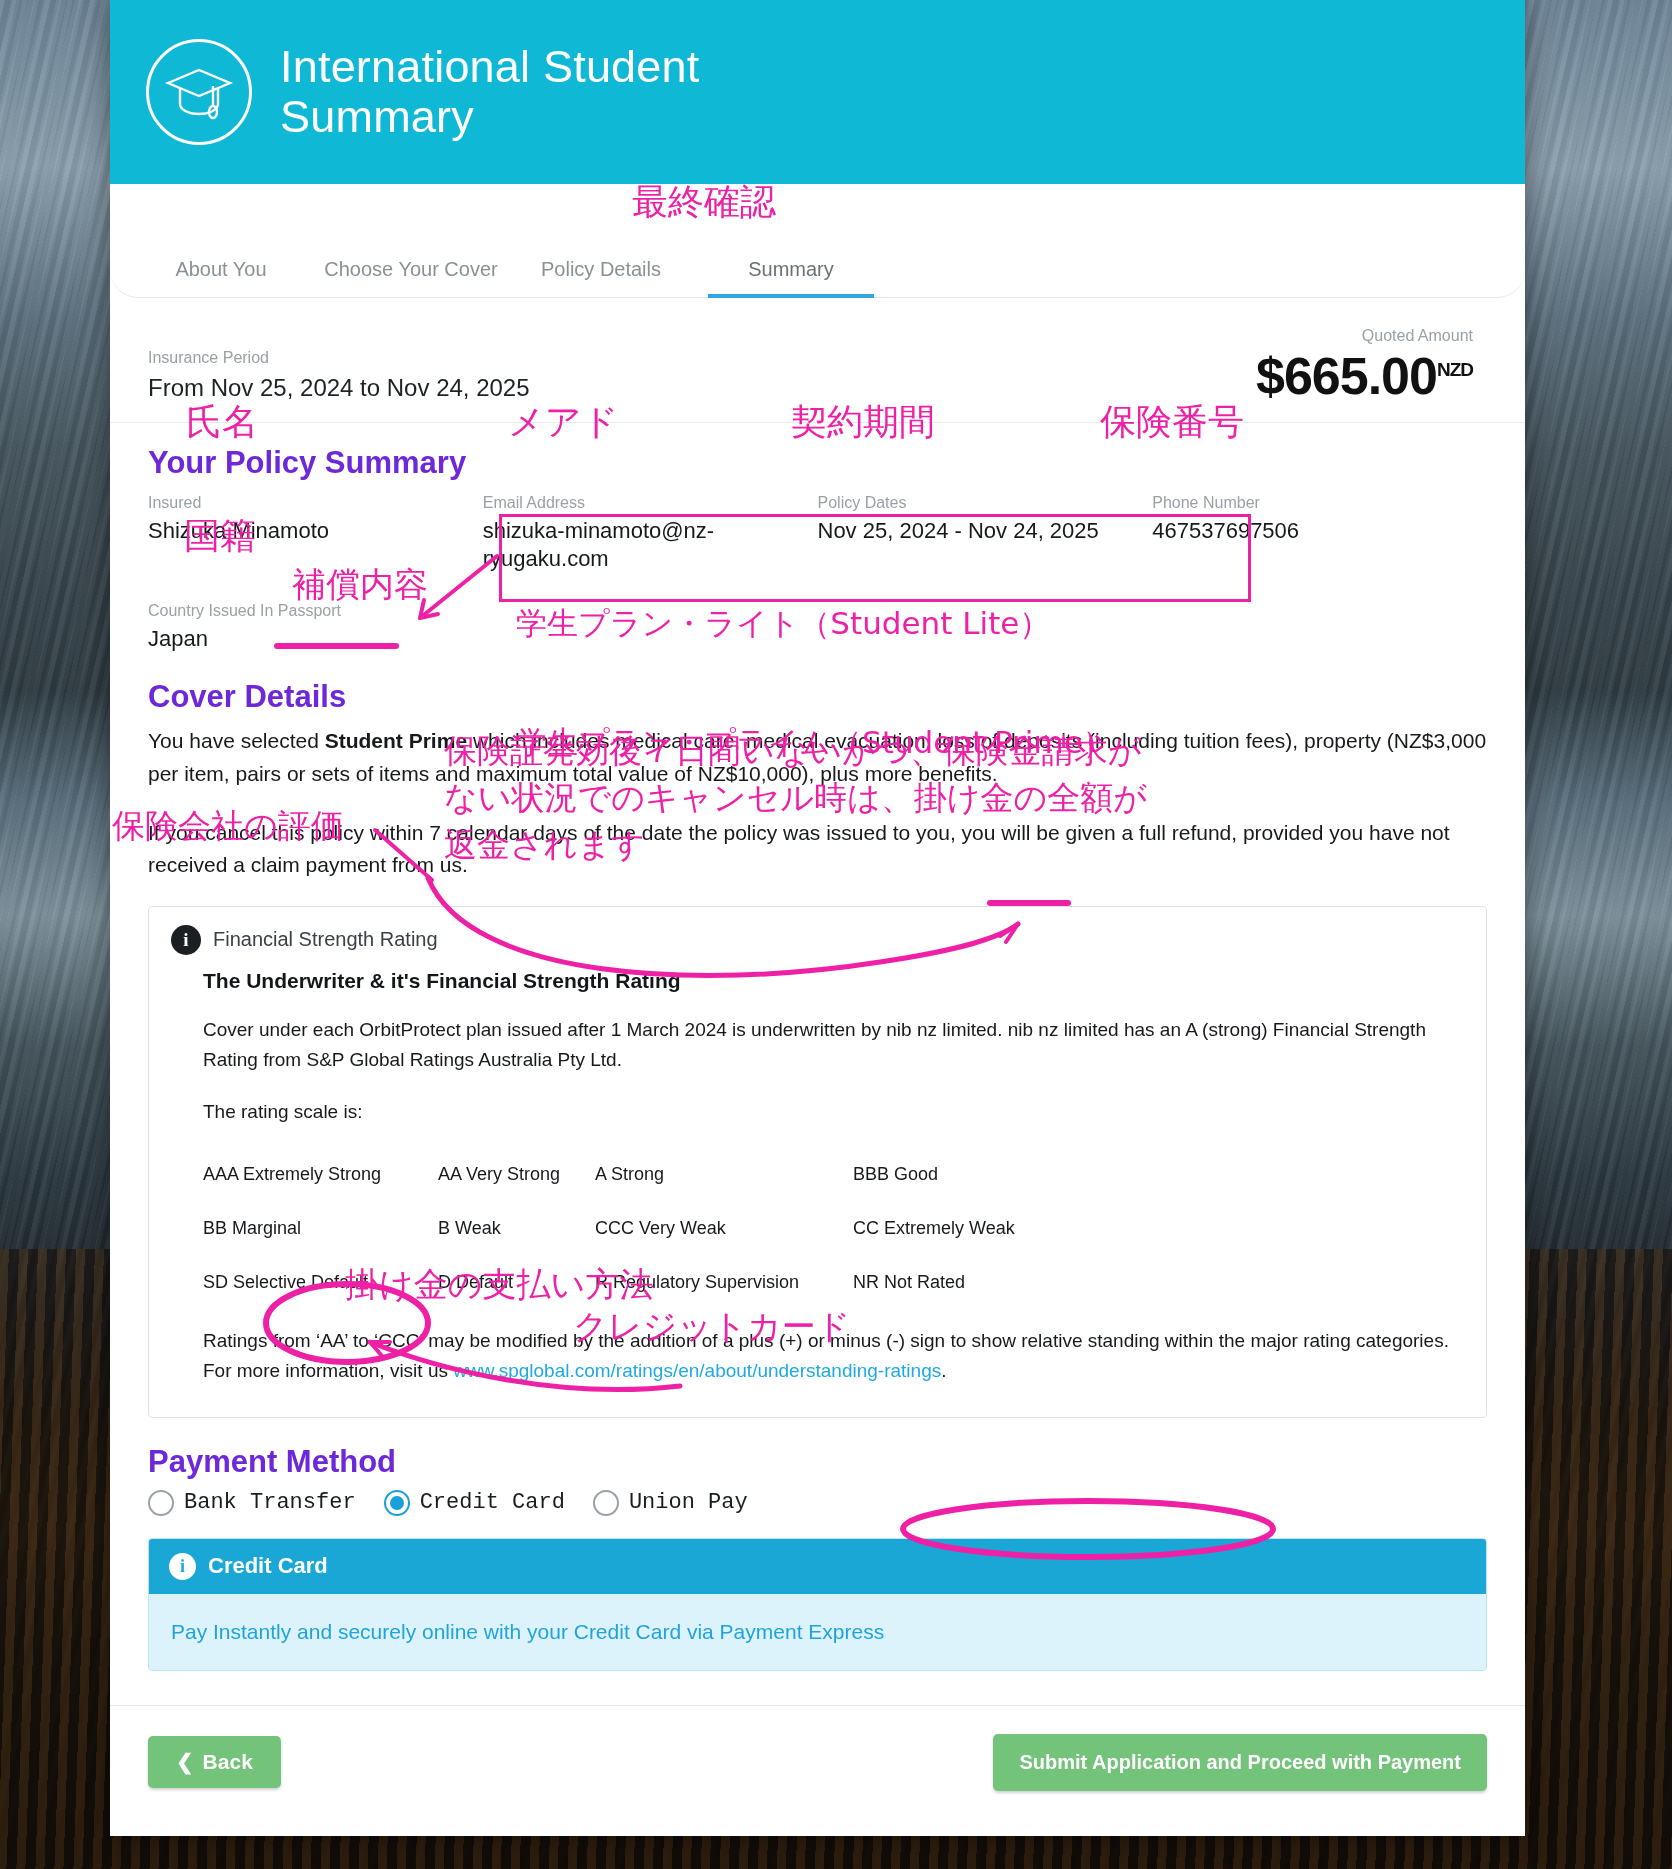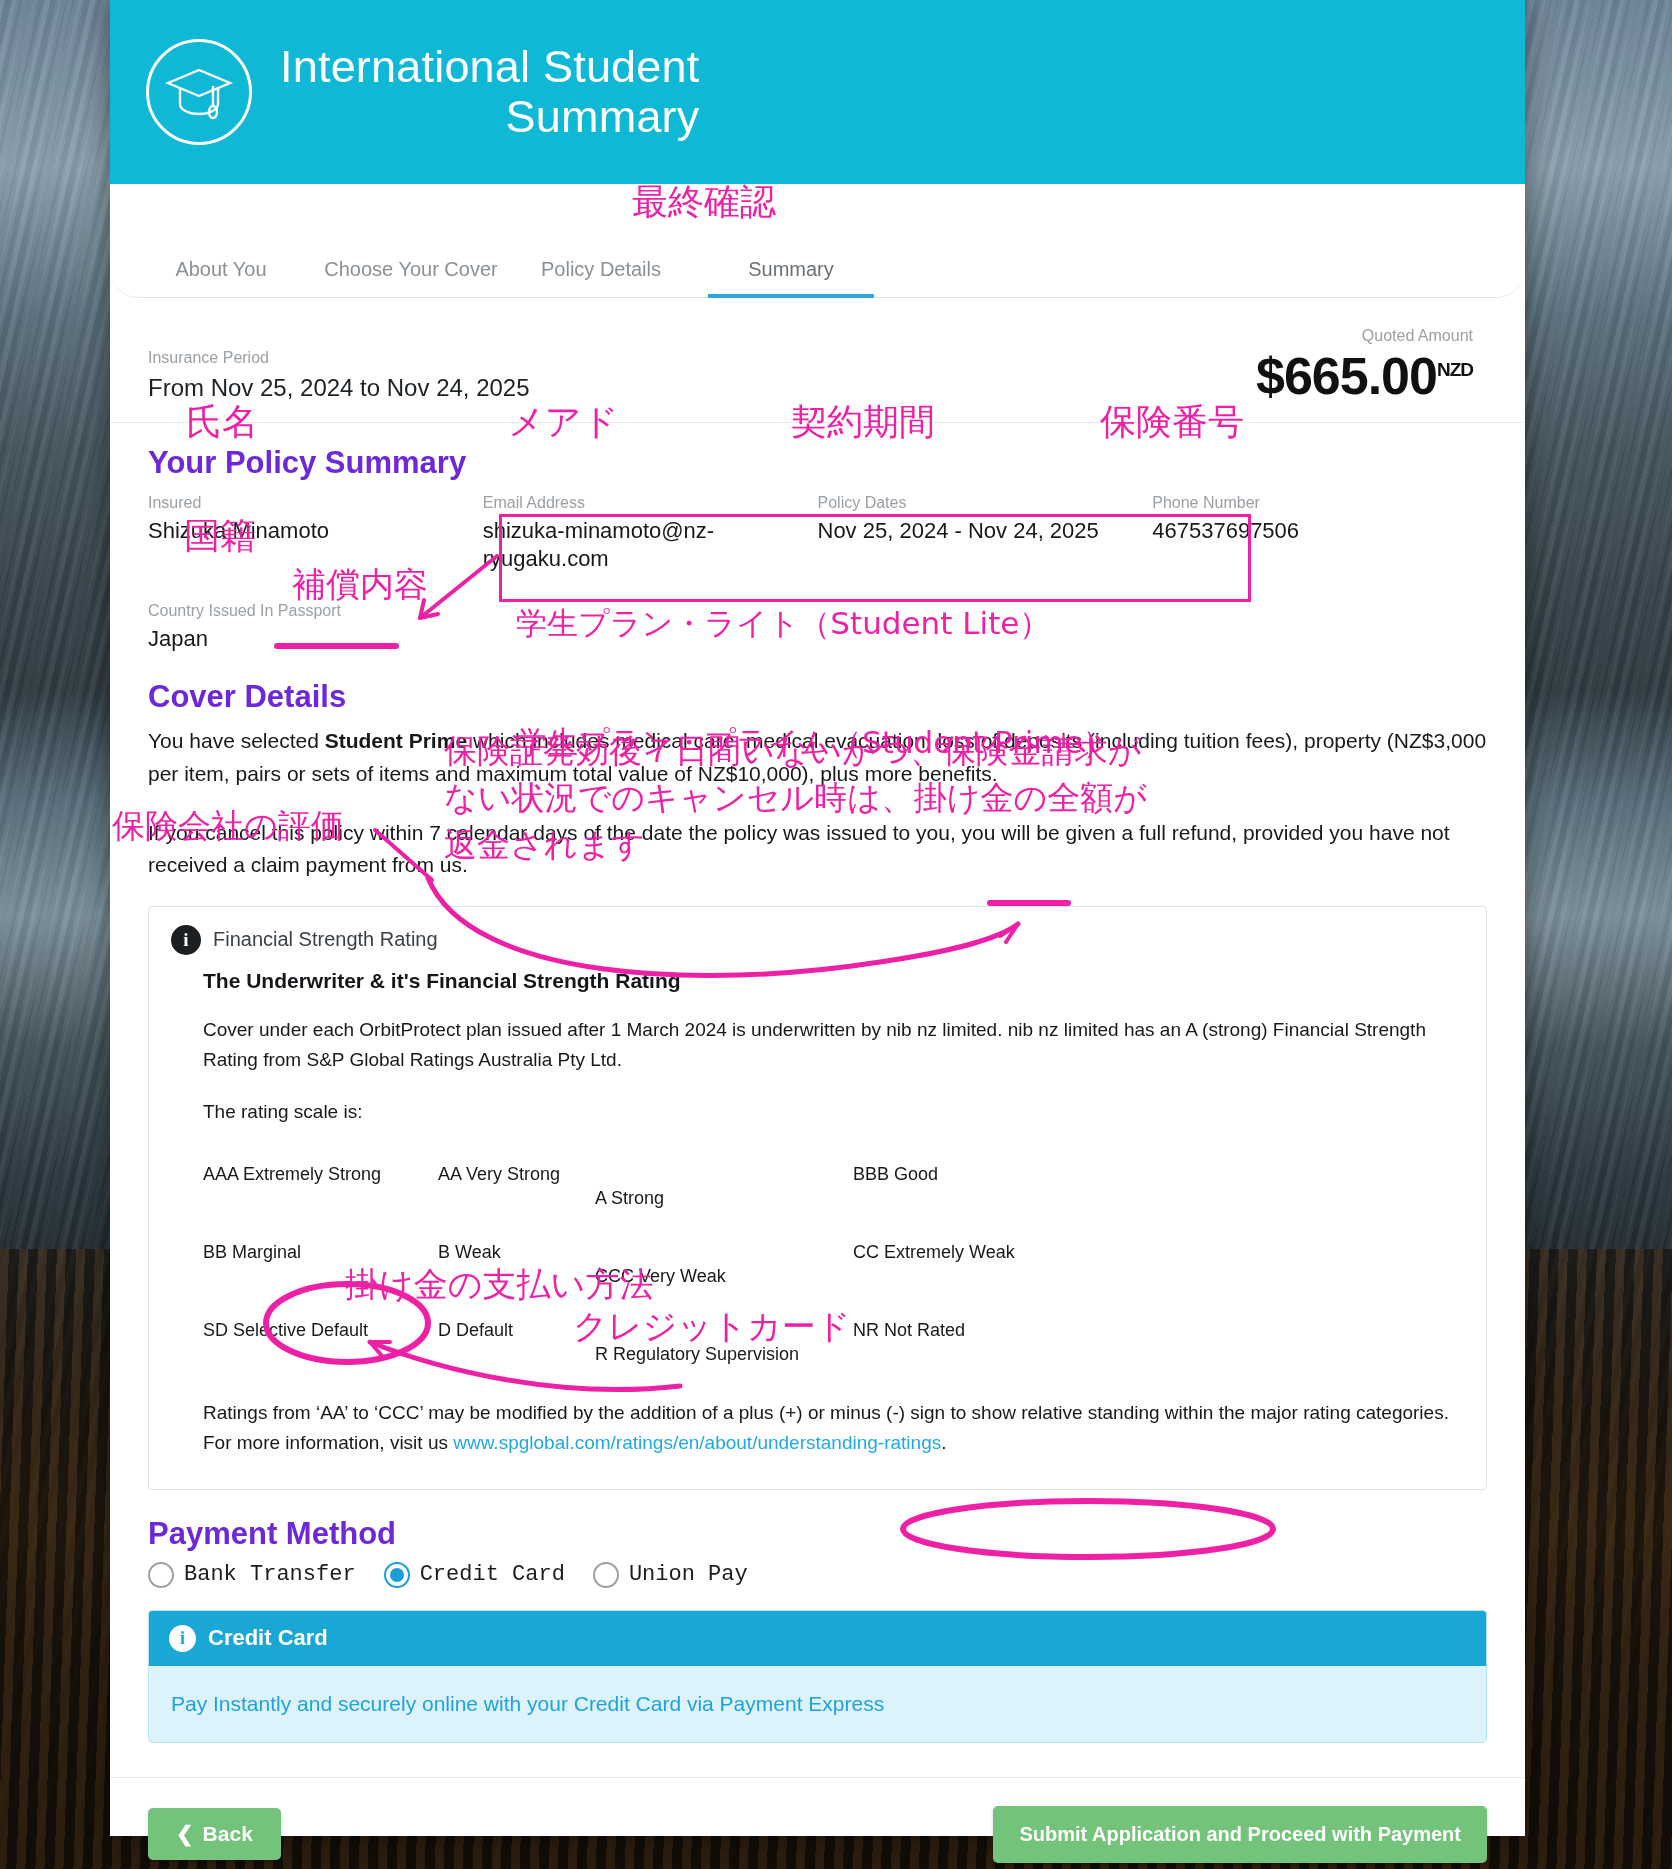--- a/index.html
+++ b/index.html
@@ -37,21 +37,21 @@
   
   #card {
     position:absolute; left:110px; top:0; width:1415px; height:1836px;
     background:#ffffff;
     box-shadow:0 0 26px rgba(0,0,0,.45);
   }
 
   
   .hdr {
     background:#0fb8d4; height:184px; display:flex; align-items:center;
-    padding:0 0 0 36px; gap:28px;text-align:right;
+    padding:0 0 0 36px; gap:28px;
   }
   .cap-circle{
     width:106px;height:106px;border:3px solid #fff;border-radius:50%;
     display:flex;align-items:center;justify-content:center;flex:0 0 auto;
   }
   .hdr-title{
     color:#fff;font-size:45px;line-height:1.12;font-weight:400;
     letter-spacing:.2px;max-width:470px;
   }
 
@@ -109,21 +109,21 @@
     font-size:19px;font-weight:bold;font-family:"Liberation Serif",serif;
   }
   .fs-head-txt{ font-size:20px;color:#3a4045; }
   .fs-sub{ font-size:21px; font-weight:bold; color:#14171a; margin:14px 0 0 32px;}
   .fs-body{ margin-left:32px; }
   .fs-p{ font-size:19px;color:#17191c;line-height:1.6;margin:22px 0 0 0;}
   .rating-grid{ margin-top:36px; }
   .rating-row{ display:flex; margin-bottom:33px; font-size:18px;color:#17191c;}
   .rating-row > div:nth-child(1){ width:235px; }
   .rating-row > div:nth-child(2){ width:157px; }
-  .rating-row > div:nth-child(3){ width:258px;margin-top:24px; }
+  .rating-row > div:nth-child(3){ width:258px; }
   .link{ color:#20a9e0; text-decoration:none; }
 
   
   .radios{ display:flex; align-items:center; gap:0; margin:6px 0 0 0;font-family:Liberation Mono, monospace;}
   .radio{ display:flex; align-items:center; gap:10px; margin-right:28px; cursor:pointer;}
   .rc{ width:26px;height:26px;border:2px solid #9aa0a5;border-radius:50%;
        display:flex;align-items:center;justify-content:center;}
   .rc.sel{ border-color:#1b9fd8; }
   .rc.sel::after{ content:"";width:14px;height:14px;border-radius:50%;background:#1b9fd8;}
   .radio span{ font-size:22px;color:#1a1d20; }

